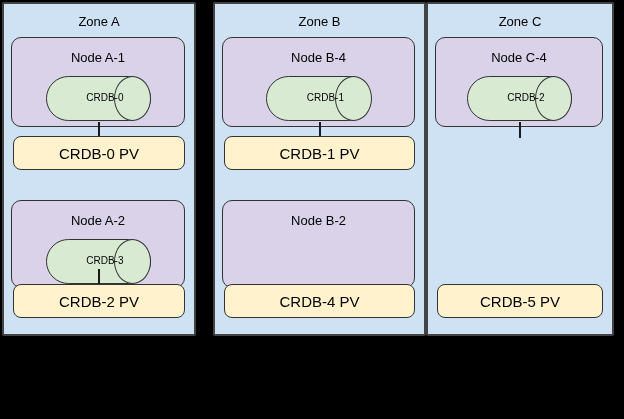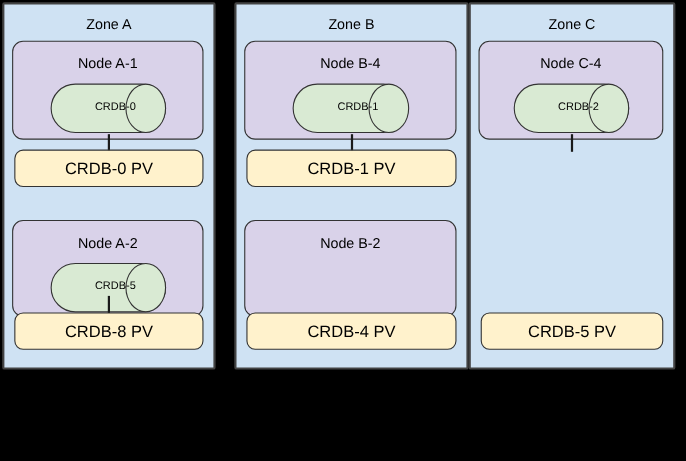--- a/index.html
+++ b/index.html
@@ -118,25 +118,25 @@
         <span class="cyl-label">CRDB-0</span>
       </div>
     </div>
     <div class="connector row1-conn"></div>
     <div class="pv row1-pv">CRDB-0 PV</div>
 
     <div class="node row2-node">
       <div class="node-title">Node A-2</div>
       <div class="cylinder">
         <div class="cyl-cap"></div>
-        <span class="cyl-label">CRDB-5</span>
+        <span class="cyl-label">CRDB-3</span>
       </div>
     </div>
     <div class="connector row2-conn"></div>
-    <div class="pv row2-pv">CRDB-8 PV</div>
+    <div class="pv row2-pv">CRDB-2 PV</div>
   </section>
 
   <section class="zone zone-b">
     <div class="zone-title">Zone B</div>
 
     <div class="node row1-node">
       <div class="node-title">Node B-4</div>
       <div class="cylinder">
         <div class="cyl-cap"></div>
         <span class="cyl-label">CRDB-1</span>

